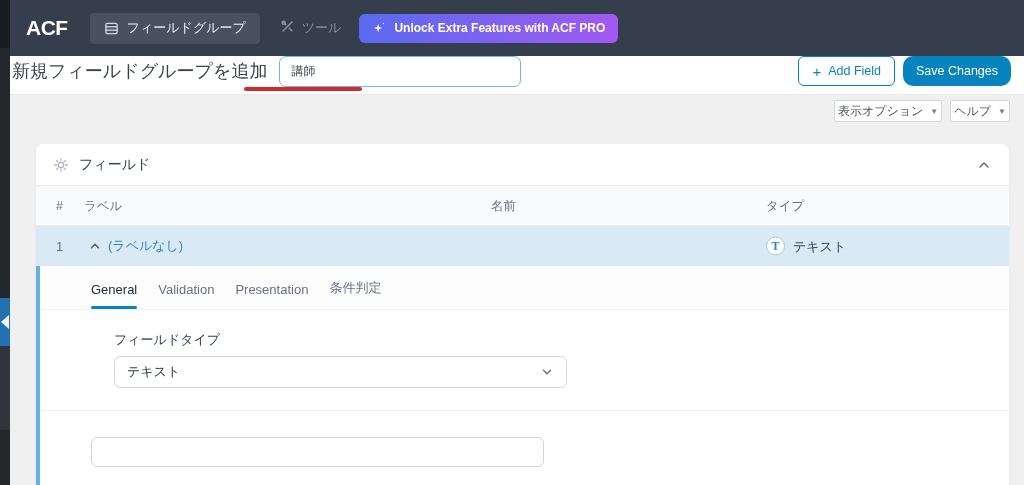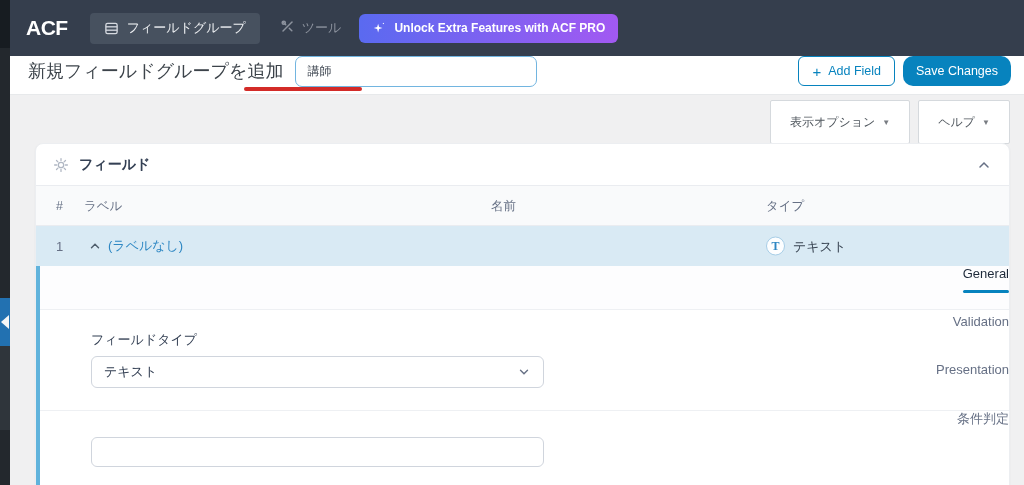--- a/index.html
+++ b/index.html
@@ -22,76 +22,76 @@
   .nav-tab { margin-left:22px; height:31px; padding:0 14px; background:#47515f; border-radius:4px;
      display:flex; align-items:center; gap:8px; color:#eef0f3; font-size:13px; cursor:pointer; }
   .nav-tools { margin-left:20px; display:flex; align-items:flex-start; gap:7px; color:#8d939e; font-size:13px; cursor:pointer; }
   .pro-btn { margin-left:18px; height:29px; padding:0 13px; border-radius:6px;
      background:linear-gradient(90deg,#5a6af0,#a259f2); color:#fff; font-size:12px; font-weight:700;
      display:flex; align-items:center; gap:8px; cursor:pointer; border:none; }
 
   
   .page-header { position:absolute; left:10px; top:48px; width:1014px; height:47px; background:#fff;
      display:flex; align-items:center; border-bottom:1px solid #e7e9eb; z-index:3; }
-  .page-title { margin-left:18px; font-size:18px; color:#3c434a; white-space:nowrap; }
+  .page-title { margin-left:2px; font-size:18px; color:#3c434a; white-space:nowrap; }
   .title-input { margin-left:12px; width:242px; height:31px; border:1px solid #72b5e0; border-radius:7px;
      padding:0 11px; font-size:12px; color:#3f4752; outline:none; font-family:"Liberation Sans",sans-serif; }
   .header-actions { margin-left:auto; margin-right:13px; display:flex; gap:8px; }
   .btn-add-field { height:30px; padding:0 13px; border:1px solid #0783be; color:#0783be; background:#fff;
      border-radius:6px; font-size:12.5px; display:flex; align-items:center; gap:7px; cursor:pointer;
      font-family:"Liberation Sans",sans-serif; }
   .btn-add-field .plus { font-size:15px; line-height:1; }
   .btn-save { height:30px; padding:0 13px; background:#0783be; color:#fff; border:none; border-radius:10px;
      font-size:12.5px; display:flex; align-items:center; cursor:pointer; font-family:"Liberation Sans",sans-serif; }
 
   
   .red-annotation { position:absolute; left:244px; top:87px; width:118px; height:4px; background:#d32b28;
      border-radius:2px; z-index:40; }
 
   
   .content { position:absolute; left:10px; top:95px; width:1014px; height:390px; background:#f0f0f1; }
   .screen-meta { position:absolute; right:14px; top:5px; display:flex; gap:8px; }
-  .meta-btn { height:44px; padding:0 19px; background:#fff; border:1px solid #d5d9dd; color:#50575e;
+  .meta-btn { height:22px; padding:0 3px; background:#fff; border:1px solid #d5d9dd; color:#50575e;
      font-size:12px; display:flex; align-items:center; gap:7px; cursor:pointer; border-radius:2px;
      font-family:"Liberation Sans",sans-serif;justify-content:flex-end; }
   .meta-caret { font-size:8px; color:#787c82; }
 
   
   .panel { position:absolute; left:25px; top:48px; width:975px; height:400px; background:#fff;
      border:1px solid #eceef1; border-radius:8px 8px 0 0; box-shadow:0 1px 2px rgba(16,24,40,.05);
      display:flex; flex-direction:column; overflow:hidden; }
   .panel-header { height:42px; display:flex; align-items:center; padding:0 17px; border-bottom:1px solid #eaecf0; }
-  .panel-title { margin-left:10px; font-size:14px; color:#344054;font-weight:bold; }
+  .panel-title { margin-left:10px; font-size:14px; color:#344054; }
   .panel-collapse { margin-left:auto; color:#667085; cursor:pointer; display:flex; align-items:center; }
 
   .table-head { height:40px; background:#f9fafb; border-bottom:1px solid #eaecf0; position:relative;
      font-size:12.5px; color:#667085; }
   .table-head span, .field-row > span, .field-row > a, .field-row > .r-type { position:absolute; top:50%; transform:translateY(-50%); }
   .c-num { left:20px; } .c-label { left:48px; } .c-name { left:455px; } .c-type { left:730px;text-align:right; }
 
   .field-row { height:40px; background:#d9eaf4; position:relative; font-size:13px; }
   .r-num { left:20px; color:#667085; }
   .r-toggle { left:52px; color:#51606e; cursor:pointer; display:flex; }
   .r-label { left:72px; color:#2d87c3; text-decoration:none; cursor:pointer; }
   .r-type { left:730px; display:flex; align-items:center; gap:8px; }
   .type-badge { width:19px; height:19px; border-radius:50%; border:1px solid #a7cde6; background:#fdfeff;
      color:#2d87c3; font-family:"Liberation Serif",serif; font-size:12px; font-weight:700;
      display:flex; align-items:center; justify-content:center; }
   .type-label { color:#3a4654; }
 
   
   .settings { flex:1; background:#fff; border-left:4px solid #60b3dc; }
   .tabs-row { height:44px; border-bottom:1px solid #eef0f3; display:flex; align-items:flex-end;
-     padding-left:51px; gap:21px; background:#fdfdfe;flex-direction:column; }
+     padding-left:51px; gap:21px; background:#fdfdfe; }
   .tab { padding-bottom:12px; font-size:13px; color:#667085; position:relative; cursor:pointer; }
   .tab.active { color:#1d2939; }
   .tab.active::after { content:""; position:absolute; left:0; right:0; bottom:0; height:3px;
      background:#0783be; border-radius:2px; }
 
-  .setting-block-1 { padding:21px 0 0 51px; }
+  .setting-block-1 { padding:21px 0 0 74px; }
   .setting-block-2 { padding:19px 0 0 51px; }
   .setting-label { font-size:13px; color:#344054; }
   .select-box { margin-top:7px; width:453px; height:32px; border:1px solid #d0d5dd; border-radius:6px;
      background:#fff; display:flex; align-items:center; justify-content:space-between; padding:0 12px;
      font-size:13px; color:#344054; cursor:pointer; }
   .divider { margin-top:22px; border-top:1px solid #eef0f3; }
   .text-input { margin-top:7px; display:block; width:453px; height:30px; border:1px solid #d0d5dd;
      border-radius:6px; padding:0 10px; font-size:13px; color:#344054; outline:none;
      font-family:"Liberation Sans",sans-serif; }
 

